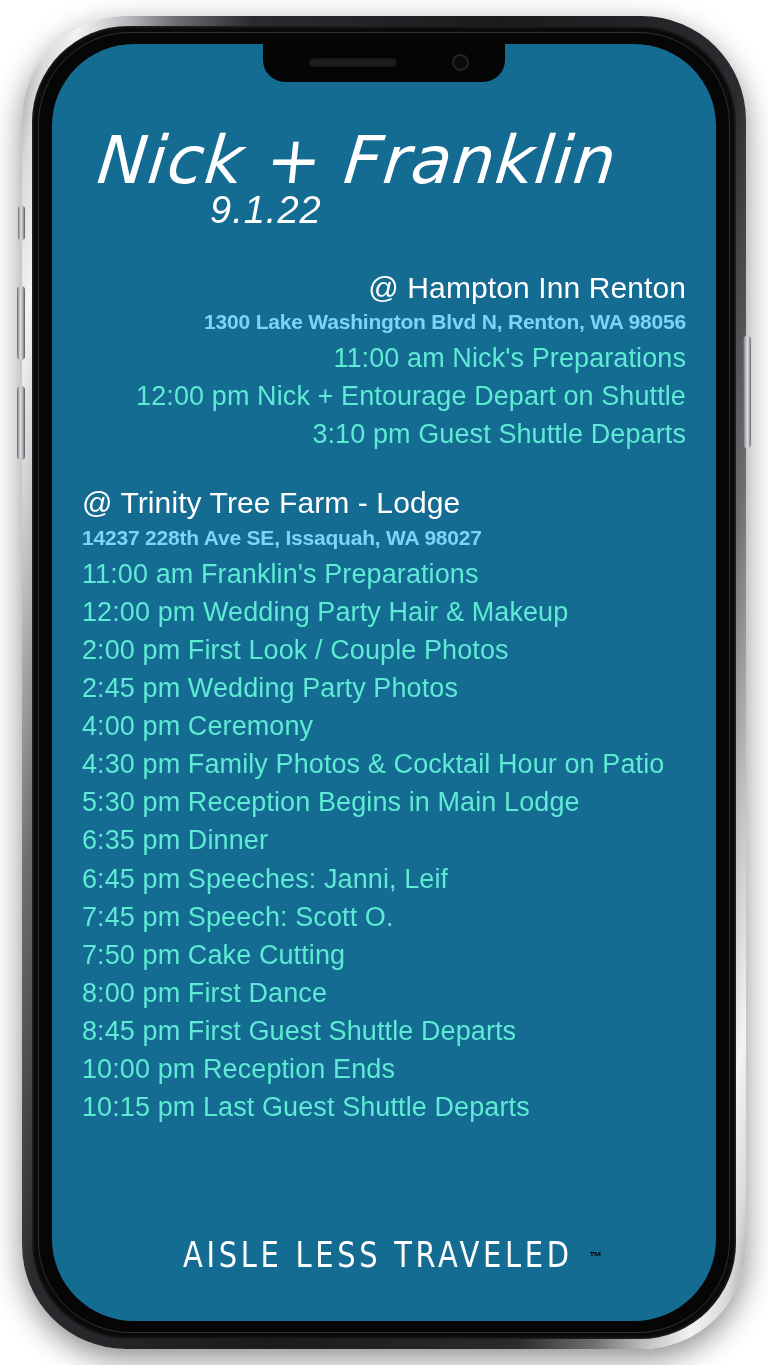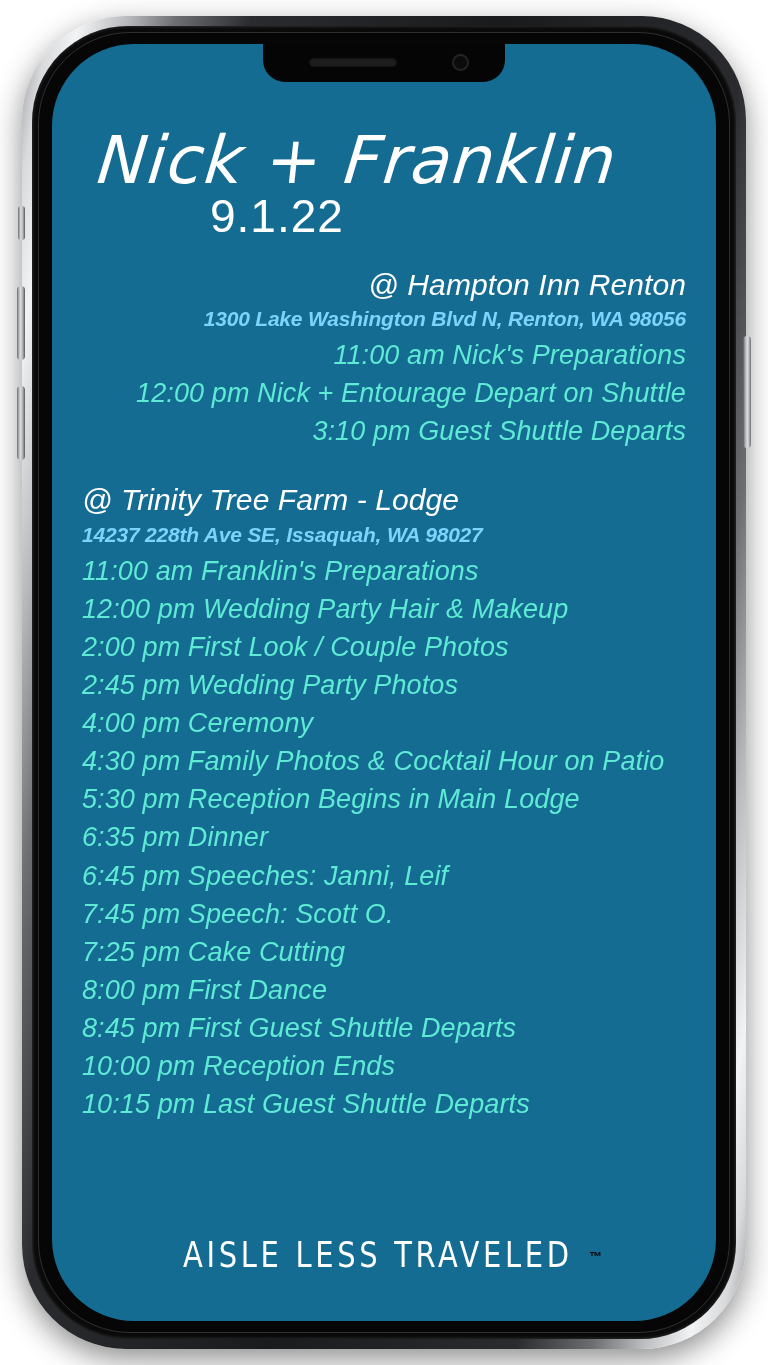--- a/index.html
+++ b/index.html
@@ -115,29 +115,30 @@
     font-size:66px;
     line-height:0.95;
     font-weight:300;
     letter-spacing:1px;
     font-style:italic;
     color:#ffffff;
     transform:skewX(-6deg);
     white-space:nowrap;
   }
   .wedding-date{
-    font-size:46px;
+    font-size:38px;
     font-weight:300;
     letter-spacing:1px;
     color:#ffffff;
     margin-top:-4px;
     margin-left:112px;
-  }
-
-  .venues{ margin-top:22px;font-style:italic; }
+    font-style:italic;
+  }
+
+  .venues{ margin-top:36px; }
 
   .venue{ margin-bottom:8px; }
   .venue.align-right{ text-align:right; padding-right:2px; }
   .venue.align-left { text-align:left;  padding-left:2px; }
 
   .venue-name{
     font-size:30px;
     font-weight:400;
     line-height:1.32;
     color:#ffffff;
@@ -238,21 +239,21 @@
             <li class="schedule-item">11:00 am Franklin's Preparations</li>
             <li class="schedule-item">12:00 pm Wedding Party Hair &amp; Makeup</li>
             <li class="schedule-item">2:00 pm First Look / Couple Photos</li>
             <li class="schedule-item">2:45 pm Wedding Party Photos</li>
             <li class="schedule-item">4:00 pm Ceremony</li>
             <li class="schedule-item">4:30 pm Family Photos &amp; Cocktail Hour on Patio</li>
             <li class="schedule-item">5:30 pm Reception Begins in Main Lodge</li>
             <li class="schedule-item">6:35 pm Dinner</li>
             <li class="schedule-item">6:45 pm Speeches: Janni, Leif</li>
             <li class="schedule-item">7:45 pm Speech: Scott O.</li>
-            <li class="schedule-item">7:25 pm Cake Cutting</li>
+            <li class="schedule-item">7:50 pm Cake Cutting</li>
             <li class="schedule-item">8:00 pm First Dance</li>
             <li class="schedule-item">8:45 pm First Guest Shuttle Departs</li>
             <li class="schedule-item">10:00 pm Reception Ends</li>
             <li class="schedule-item">10:15 pm Last Guest Shuttle Departs</li>
           </ul>
         </div>
 
       </div>
 
     </div>

